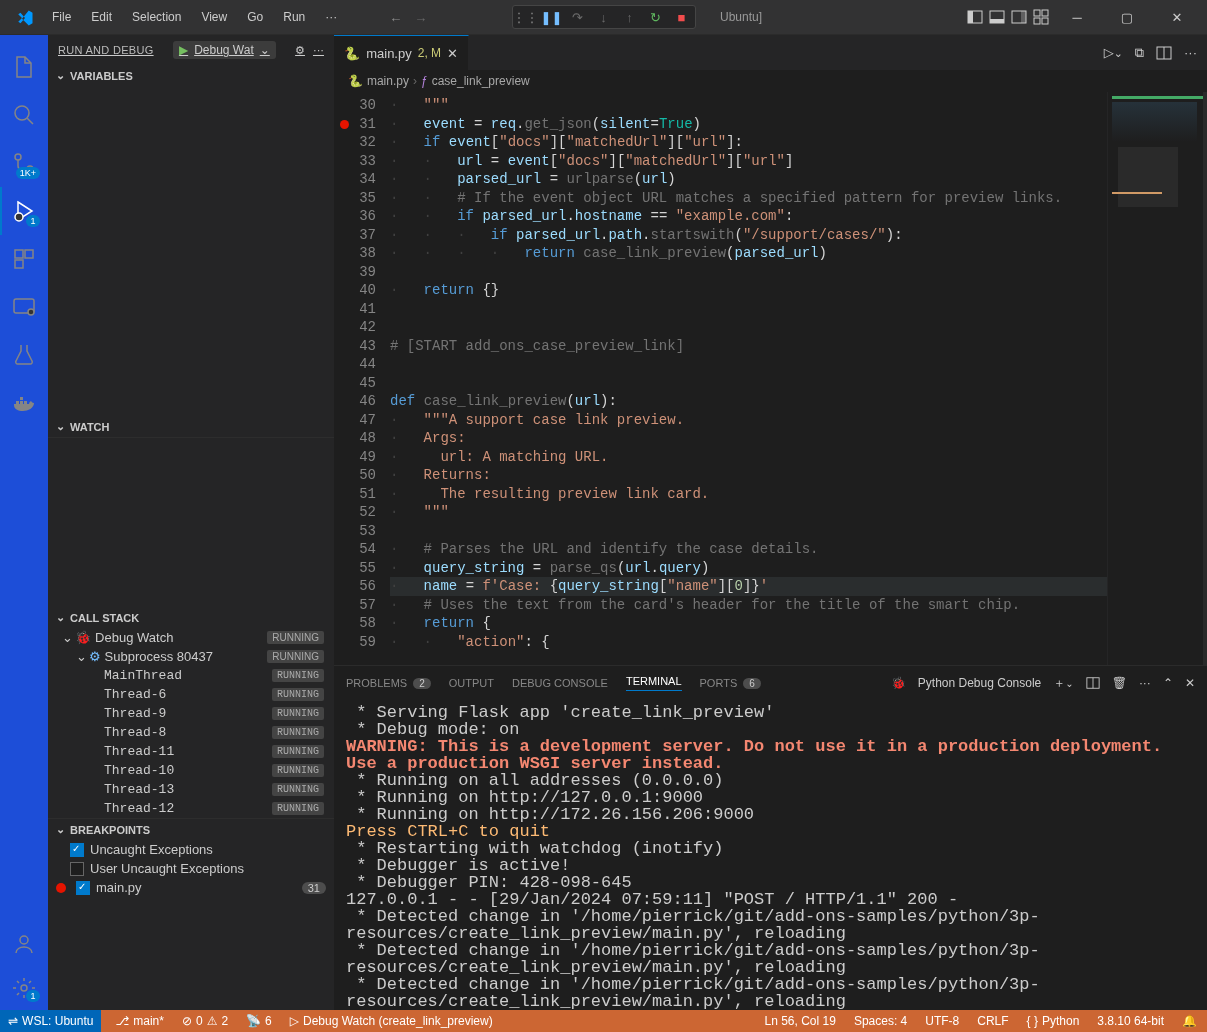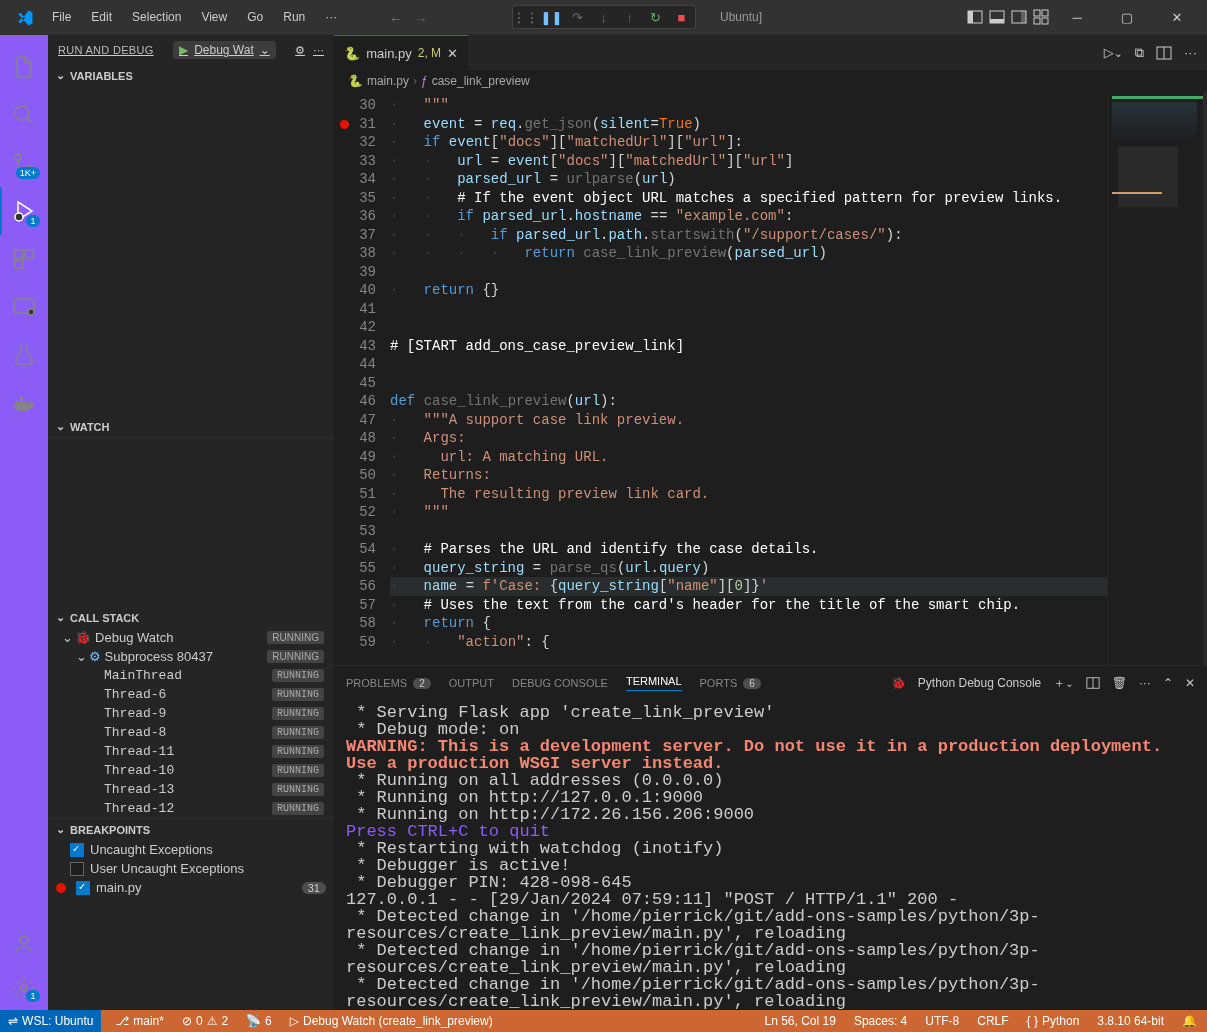--- a/index.html
+++ b/index.html
@@ -48,21 +48,21 @@
 
 .main {
   flex: 1;
   display: flex;
   overflow: hidden;
   border-top: 1px solid #2b2b2b;
 }
 
 .activity-bar {
   width: 48px;
-  background: #8b5cf6;
+  background: #1d4ed8;
   display: flex;
   flex-direction: column;
   align-items: center;
   padding-top: 8px;
 }
 .activity-bar .act-item {
   width: 48px;
   height: 48px;
   display: flex;
   align-items: center;
@@ -160,24 +160,24 @@
 .gutter .bp-dot { position:absolute; left:6px; top:5px; width:9px;height:9px; background:#e51400; border-radius:50%;}
 .code-content { flex:1; font-family:"Consolas","Courier New",monospace; font-size:14px; line-height:18.5px; padding-top:4px; white-space:pre; overflow:hidden; color:#d4d4d4; position:relative;}
 .code-content .cur-line { background:#2a2d2e; display:block; margin-left:-4px; padding-left:4px;}
 .minimap { width:100px; background:#1e1e1e; border-left:1px solid #252526; position:relative; overflow:hidden;}
 
 .tk-kw { color:#569cd6;}
 .tk-str { color:#ce9178;}
 .tk-fn { color:#737373;}
 .tk-var { color:#9cdcfe;}
 .tk-num { color:#b5cea8;}
-.tk-cmt { color:#ffffff;}
+.tk-cmt { color:#737373;}
 .tk-op { color:#d4d4d4;}
 .tk-doc { color:#ce9178;}
-.tk-bool { color:#f97316;}
+.tk-bool { color:#14b8a6;}
 .tk-param { color:#9cdcfe;}
 .indent { color:#404040;}
 
 .panel {
   height: 345px;
   border-top: 1px solid #2b2b2b;
   display:flex; flex-direction:column;
   background:#1e1e1e;
 }
 .panel-tabs {
@@ -187,21 +187,21 @@
 .panel-tabs .ptab { cursor:pointer; display:flex; align-items:center; gap:6px; }
 .panel-tabs .ptab.active { color:#fff; border-bottom:1px solid #007acc; padding-bottom:3px;}
 .panel-tabs .badge-ct { background:#4d4d4d; color:#ccc; border-radius:8px; padding:0 6px; font-size:10px;}
 .panel-tabs .right-grp { margin-left:auto; display:flex; gap:12px; align-items:center; color:#ccc; font-size:12px;}
 .panel-tabs .right-grp .bug-icon{color:#ccc;}
 .terminal {
   flex:1; padding: 4px 12px; font-family:Liberation Mono, monospace;
   font-size:17px; line-height:17px; color:#cccccc; overflow:hidden; white-space:pre-wrap;
 }
 .terminal .warn { color:#f48771; font-weight:bold;}
-.terminal .grn { color:#8b5cf6;}
+.terminal .grn { color:#fdba74;}
 
 .statusbar {
   height:22px; background:#007acc; color:#fff;
   display:flex; align-items:center; font-size:12px; padding:0 6px; gap:10px;
 }
 .statusbar.debug { background:#cc6633; }
 .statusbar .sb-item { display:flex; align-items:center; gap:4px; padding: 0 4px; cursor:pointer;}
 .statusbar .sb-right { margin-left:auto; display:flex; gap:10px;}
 svg { display:block; }
 </style>

